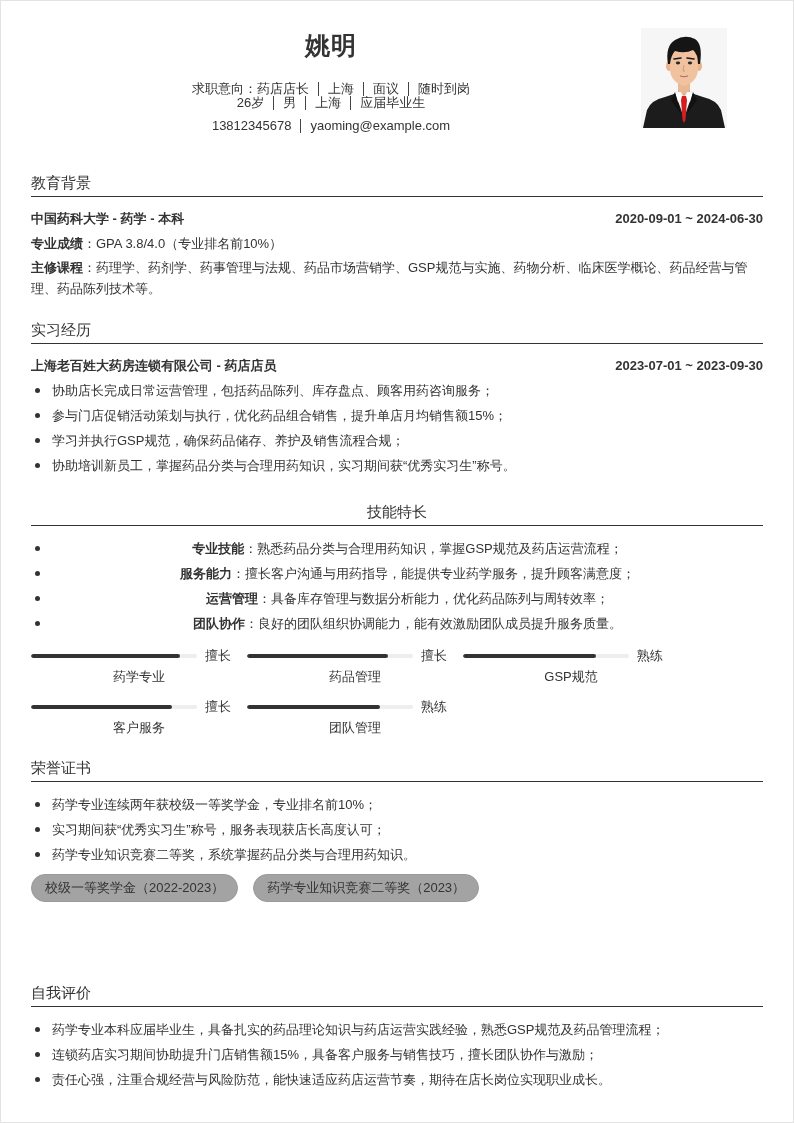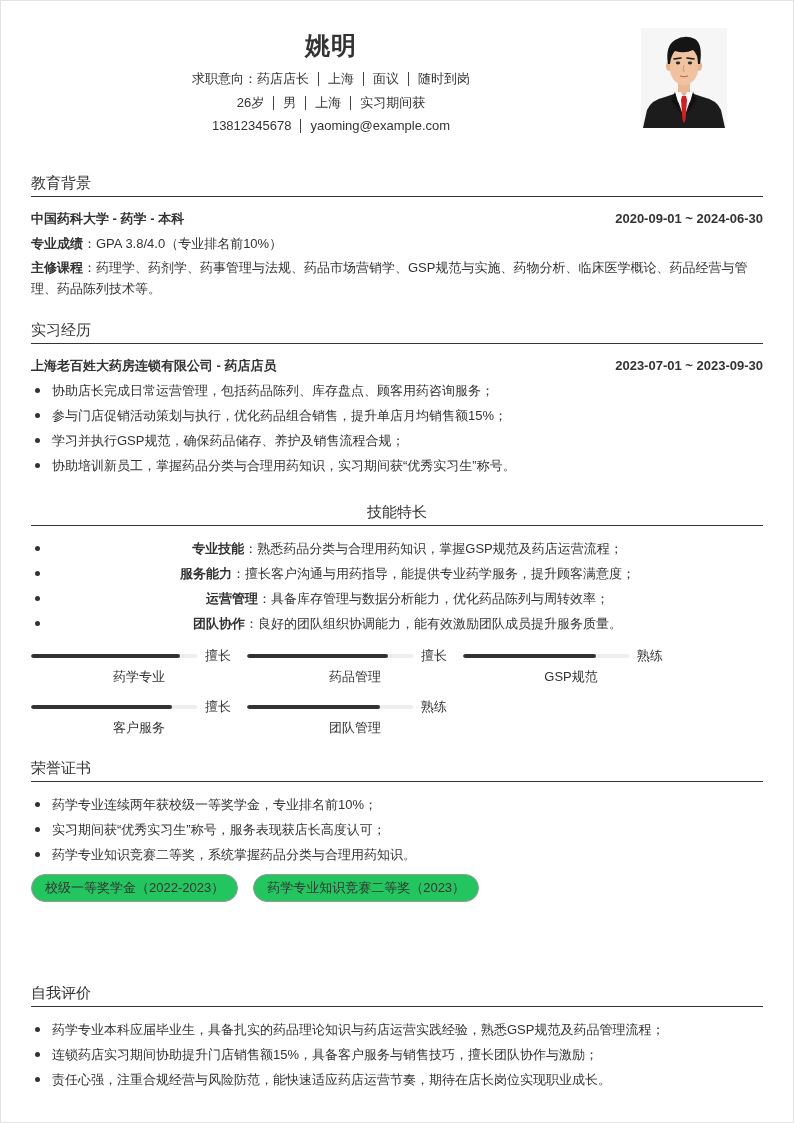--- a/index.html
+++ b/index.html
@@ -17,21 +17,21 @@
   
   .name {
     position: absolute; left: 30px; top: 29px; width: 600px;
     text-align: center; font-size: 25px; font-weight: bold; line-height: 30px;
     color: #333333; letter-spacing: 1px;
   }
   .info-line {
     position: absolute; left: 30px; width: 600px;
     text-align: center; line-height: 22px; white-space: nowrap;
   }
-  .info-line.l1 { top: 67px; }
+  .info-line.l1 { top: 77px; }
   .info-line.l2 { top: 91px; }
   .info-line.l3 { top: 114px; }
   .sep {
     display: inline-block; width: 1px; height: 14px; background: #444;
     vertical-align: middle; margin: 0 9px; position: relative; top: -1px;
   }
   .photo {
     position: absolute; left: 640px; top: 27px; width: 86px; height: 100px;
   }
   .photo svg { display: block; width: 86px; height: 100px; }
@@ -76,36 +76,36 @@
   .level { margin-left: 8px; line-height: 20px; }
   .skill-name { line-height: 21px; }
 
   
   .tags {
     display: flex; flex-wrap: wrap; gap: 12px 15px; margin-top: 7px; width: 732px;
   }
   .tag {
     height: 28px; box-sizing: border-box;
     border: 1px solid #9a9a9a; border-radius: 14px;
-    background: #22c55e; padding: 0 13px; line-height: 26px; white-space: nowrap;
+    background: #a3a3a3; padding: 0 13px; line-height: 26px; white-space: nowrap;
   }
 </style>
 </head>
 <body>
 
 <div class="page">
 
   <div class="name">姚明</div>
 
   <div class="info-line l1">
     <span>求职意向：</span><span>药店店长</span><span class="sep"></span><span>上海</span><span class="sep"></span><span>面议</span><span class="sep"></span><span>随时到岗</span>
   </div>
 
   <div class="info-line l2">
-    <span>26岁</span><span class="sep"></span><span>男</span><span class="sep"></span><span>上海</span><span class="sep"></span><span>实习期间获</span>
+    <span>26岁</span><span class="sep"></span><span>男</span><span class="sep"></span><span>上海</span><span class="sep"></span><span>应届毕业生</span>
   </div>
 
   <div class="info-line l3">
     <span>13812345678</span><span class="sep"></span><span>yaoming@example.com</span>
   </div>
 
   <div class="photo">
     <svg viewBox="0 0 86 100">
       <rect x="0" y="0" width="86" height="100" fill="#f6f6f6"></rect>
 

